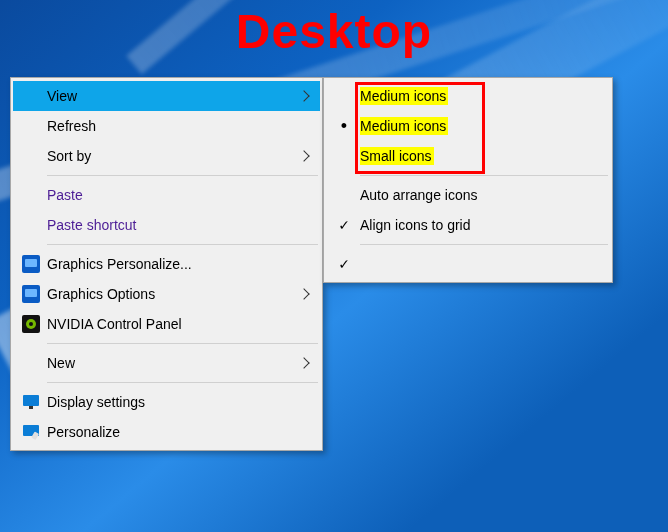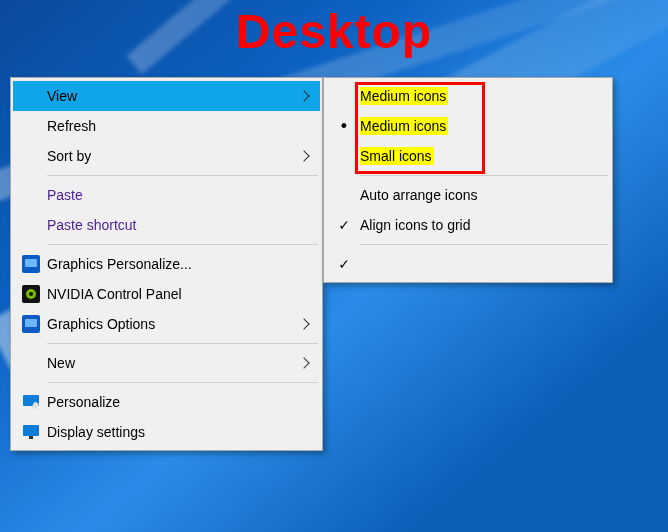--- a/index.html
+++ b/index.html
@@ -133,70 +133,70 @@
       <svg class="intel-a" width="18" height="18">
           <rect width="18" height="18" rx="2"></rect>
           <rect class="mon" x="3" y="4" width="12" height="8" rx="1"></rect>
         </svg>
     </span>
     <span class="lbl">Graphics Personalize...</span>
     <span class="arw"></span>
   </div>
   <div class="item">
     <span class="ic">
+      <svg class="intel-b" width="18" height="18">
+          <rect width="18" height="18" rx="2"></rect>
+          <rect class="mon" x="3" y="4" width="12" height="8" rx="1"></rect>
+        </svg>
+    </span>
+    <span class="lbl">Graphics Options</span>
+    <span class="arw">
+        <span class="chev"></span>
+      </span>
+  </div>
+  <div class="item">
+    <span class="ic">
       <svg class="nv" width="18" height="18">
           <rect width="18" height="18" rx="2"></rect>
           <circle class="eye" cx="9" cy="9" r="5"></circle>
           <circle fill="#111" cx="9" cy="9" r="2"></circle>
         </svg>
     </span>
     <span class="lbl">NVIDIA Control Panel</span>
     <span class="arw"></span>
   </div>
-  <div class="item">
-    <span class="ic">
-      <svg class="intel-b" width="18" height="18">
-          <rect width="18" height="18" rx="2"></rect>
-          <rect class="mon" x="3" y="4" width="12" height="8" rx="1"></rect>
-        </svg>
-    </span>
-    <span class="lbl">Graphics Options</span>
-    <span class="arw">
-        <span class="chev"></span>
-      </span>
-  </div>
   <div class="sep"></div>
   <div class="item">
     <span class="ic"></span>
     <span class="lbl">New</span>
     <span class="arw">
         <span class="chev"></span>
       </span>
   </div>
   <div class="sep"></div>
+  <div class="item">
+    <span class="ic">
+      <svg class="disp" width="18" height="18">
+          <rect class="mon" x="1" y="2" width="16" height="11" rx="1"></rect>
+          <rect class="stand" x="7" y="13" width="4" height="3"></rect>
+        </svg>
+    </span>
+    <span class="lbl">Display settings</span>
+    <span class="arw"></span>
+  </div>
   <div class="item">
     <span class="ic">
       <svg class="pers" width="18" height="18">
           <rect x="1" y="2" width="16" height="11" rx="1"></rect>
           <rect class="brush" x="11" y="9" width="5" height="7" rx="1" transform="rotate(30 13 12)"></rect>
         </svg>
     </span>
     <span class="lbl">Personalize</span>
     <span class="arw"></span>
   </div>
-  <div class="item">
-    <span class="ic">
-      <svg class="disp" width="18" height="18">
-          <rect class="mon" x="1" y="2" width="16" height="11" rx="1"></rect>
-          <rect class="stand" x="7" y="13" width="4" height="3"></rect>
-        </svg>
-    </span>
-    <span class="lbl">Display settings</span>
-    <span class="arw"></span>
-  </div>
 </div>
 
 <div class="menu sub">
   <div class="item">
     <span class="ic"></span>
     <span class="lbl"><span class="hl">Medium icons</span></span>
   </div>
   <div class="item">
     <span class="ic bullet"></span>
     <span class="lbl"><span class="hl">Medium icons</span></span>

